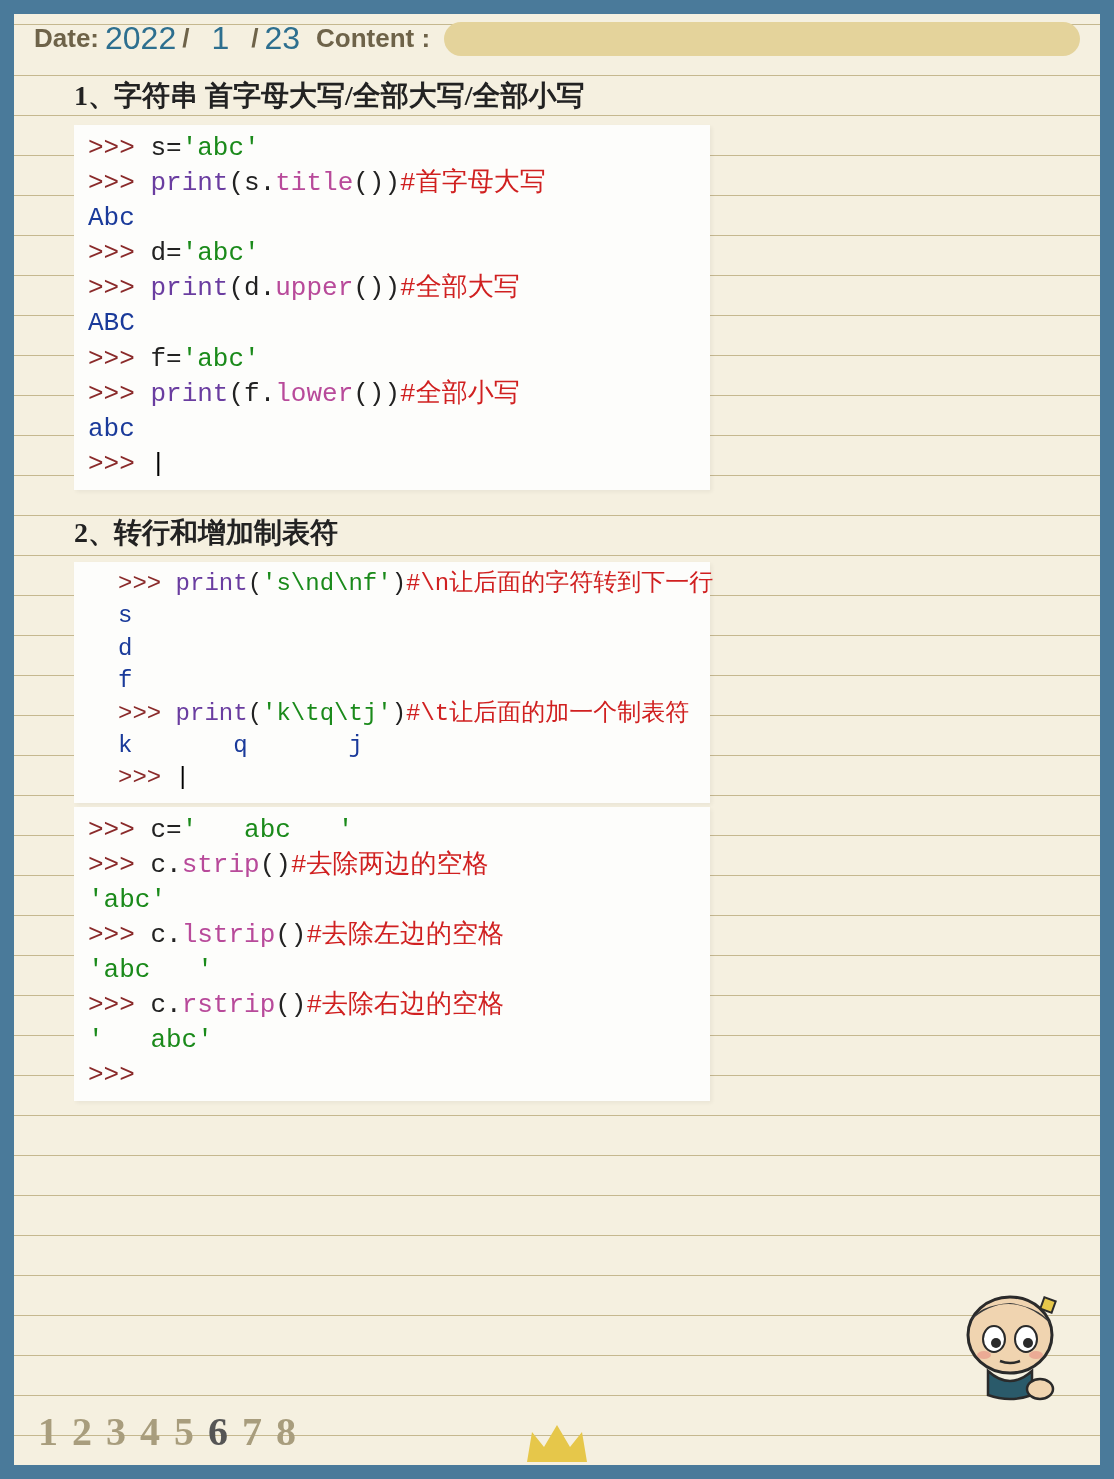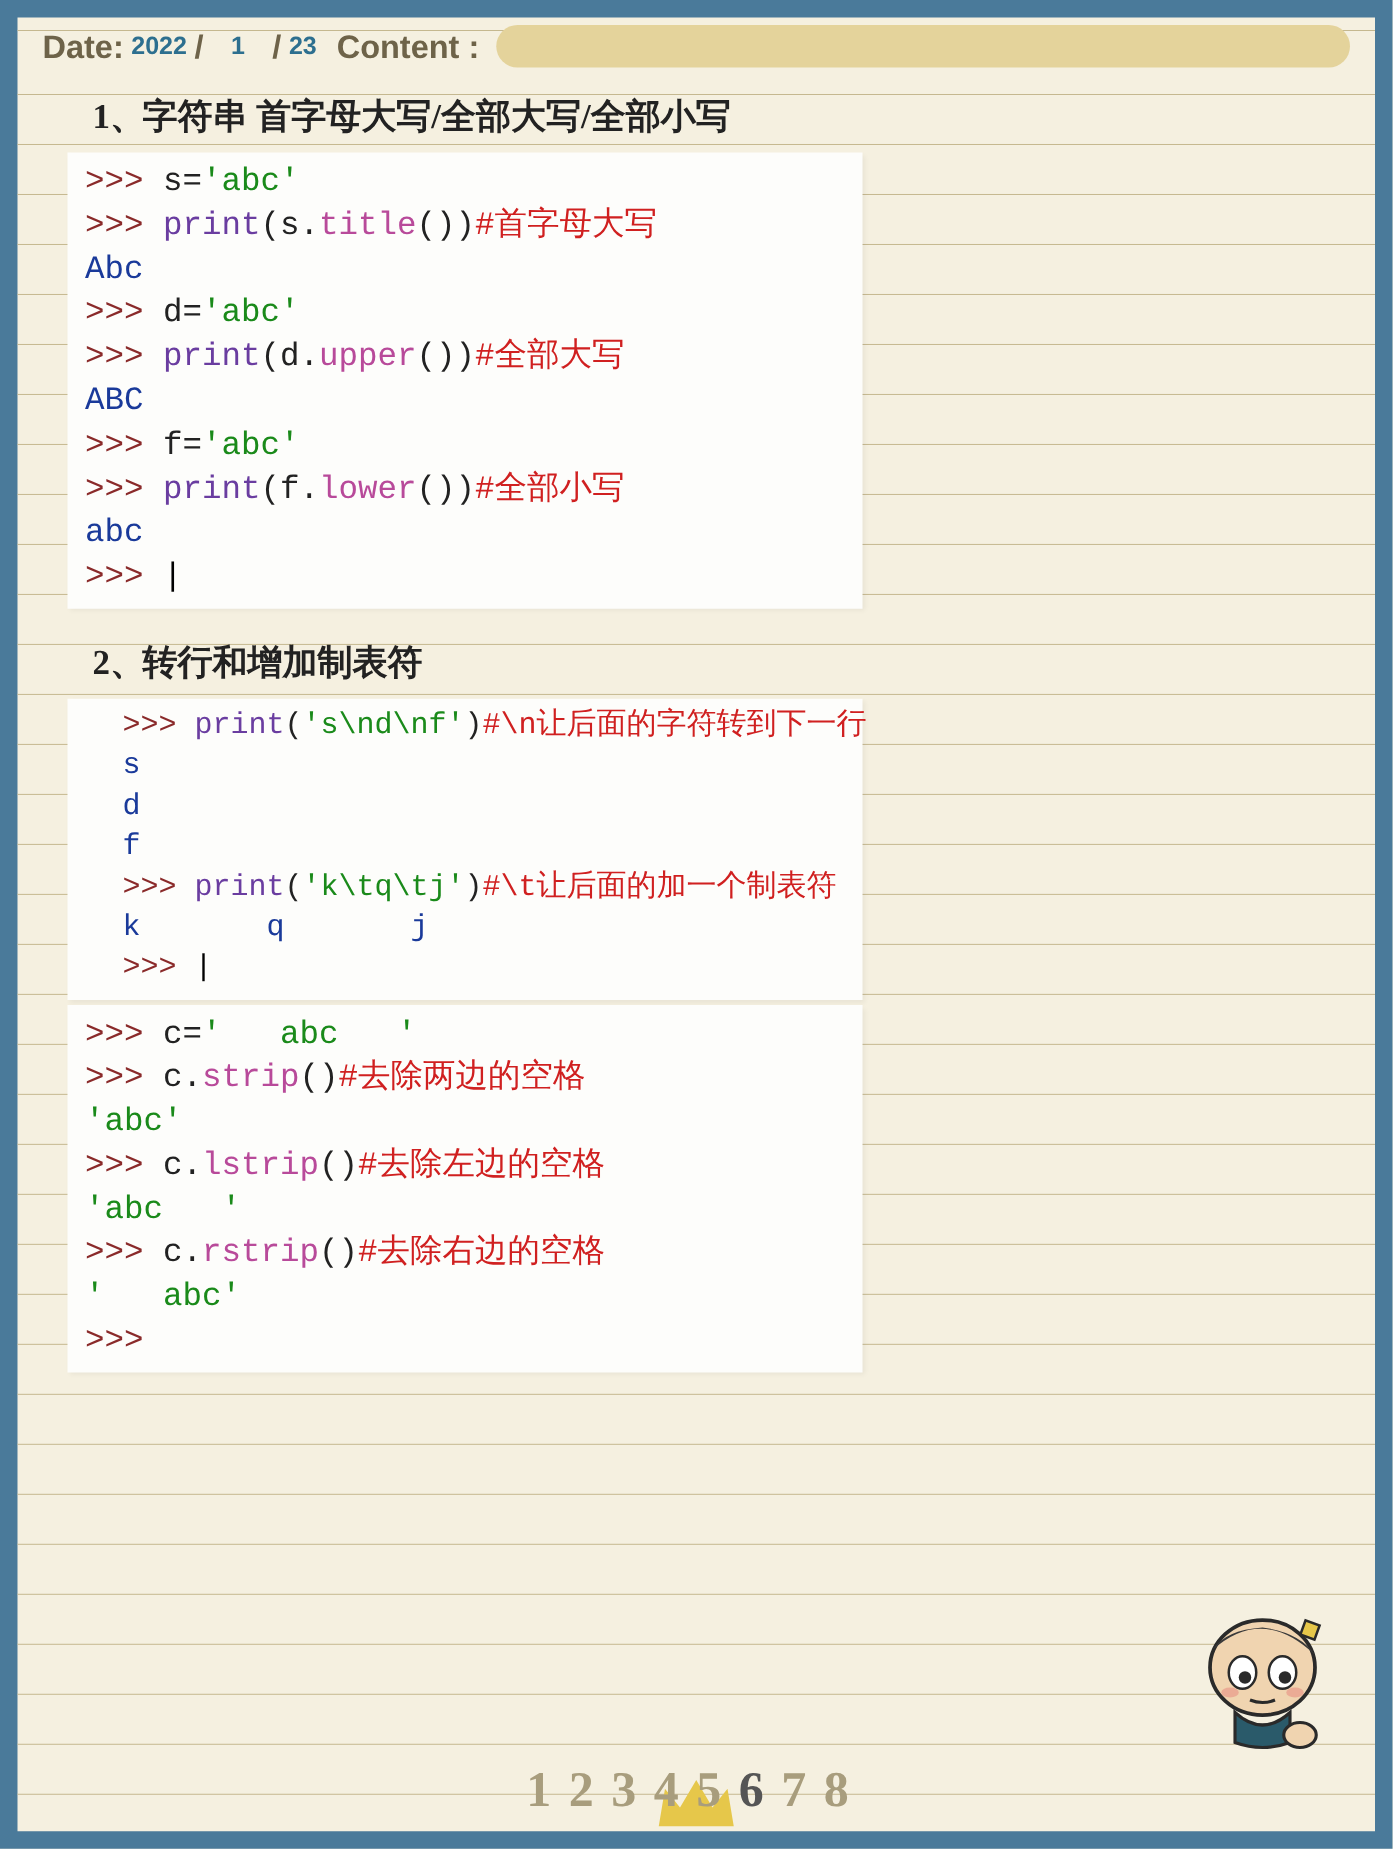--- a/index.html
+++ b/index.html
@@ -27,60 +27,60 @@
   .header {
     display: flex;
     align-items: center;
     gap: 6px;
     padding: 6px 20px 0 20px;
     font-size: 26px;
     color: #6e6349;
     font-weight: bold;
     justify-content: space-between;
   }
-  .header .hand { color: #2d6f8f; font-size: 20px; font-weight: bold; }
+  .header .hand { color: #2d6f8f; font-size: 32px; font-weight: normal; }
   .header .content-box {
     flex: 1;
     height: 34px;
     background: #e4d39b;
     border-radius: 17px;
     margin-left: 8px;
   }
   .section-title {
     font-size: 28px;
     font-weight: bold;
     color: #222;
     padding: 20px 0 6px 60px;
     font-family: "STKaiti","KaiTi","Segoe Script",cursive;
   }
   .num { font-family: "Segoe Script", cursive; display:inline-block; width:40px; }
   .code-block {
     background: #fdfdfb;
-    margin: 4px 0 4px 40px;
+    margin: 4px 0 4px 60px;
     padding: 6px 14px 8px 14px;
     width: 636px;
     font-family: "Courier New", monospace;
     font-size: 26px;
     line-height: 1.35;
     white-space: pre;
     box-shadow: 2px 2px 4px rgba(0,0,0,0.05);
   }
   .code-block.small { font-size: 24px; padding-left: 44px; }
   .p-prompt { color: #8a2a2a; }
   .p-kw     { color: #6a3da0; }
   .p-fn     { color: #b84a9a; }
   .p-str    { color: #1a8a1a; }
   .p-cmt    { color: #d02020; }
   .p-out    { color: #1a3a9a; }
   .p-plain  { color: #222; }
   .cursor   { color: #000; }
   .footer {
     position: absolute;
     bottom: 10px; left: 24px; right: 24px;
-    display: flex; align-items: flex-end; justify-content: center;
+    display: flex; align-items: flex-end; justify-content: flex-start;
   }
   .pager {
     font-size: 40px;
     color: #a89d7d;
     letter-spacing: 14px;
     font-weight: bold;
     font-family: "Comic Sans MS", cursive;
   }
   .pager .active { color: #555; }
   .crown {

